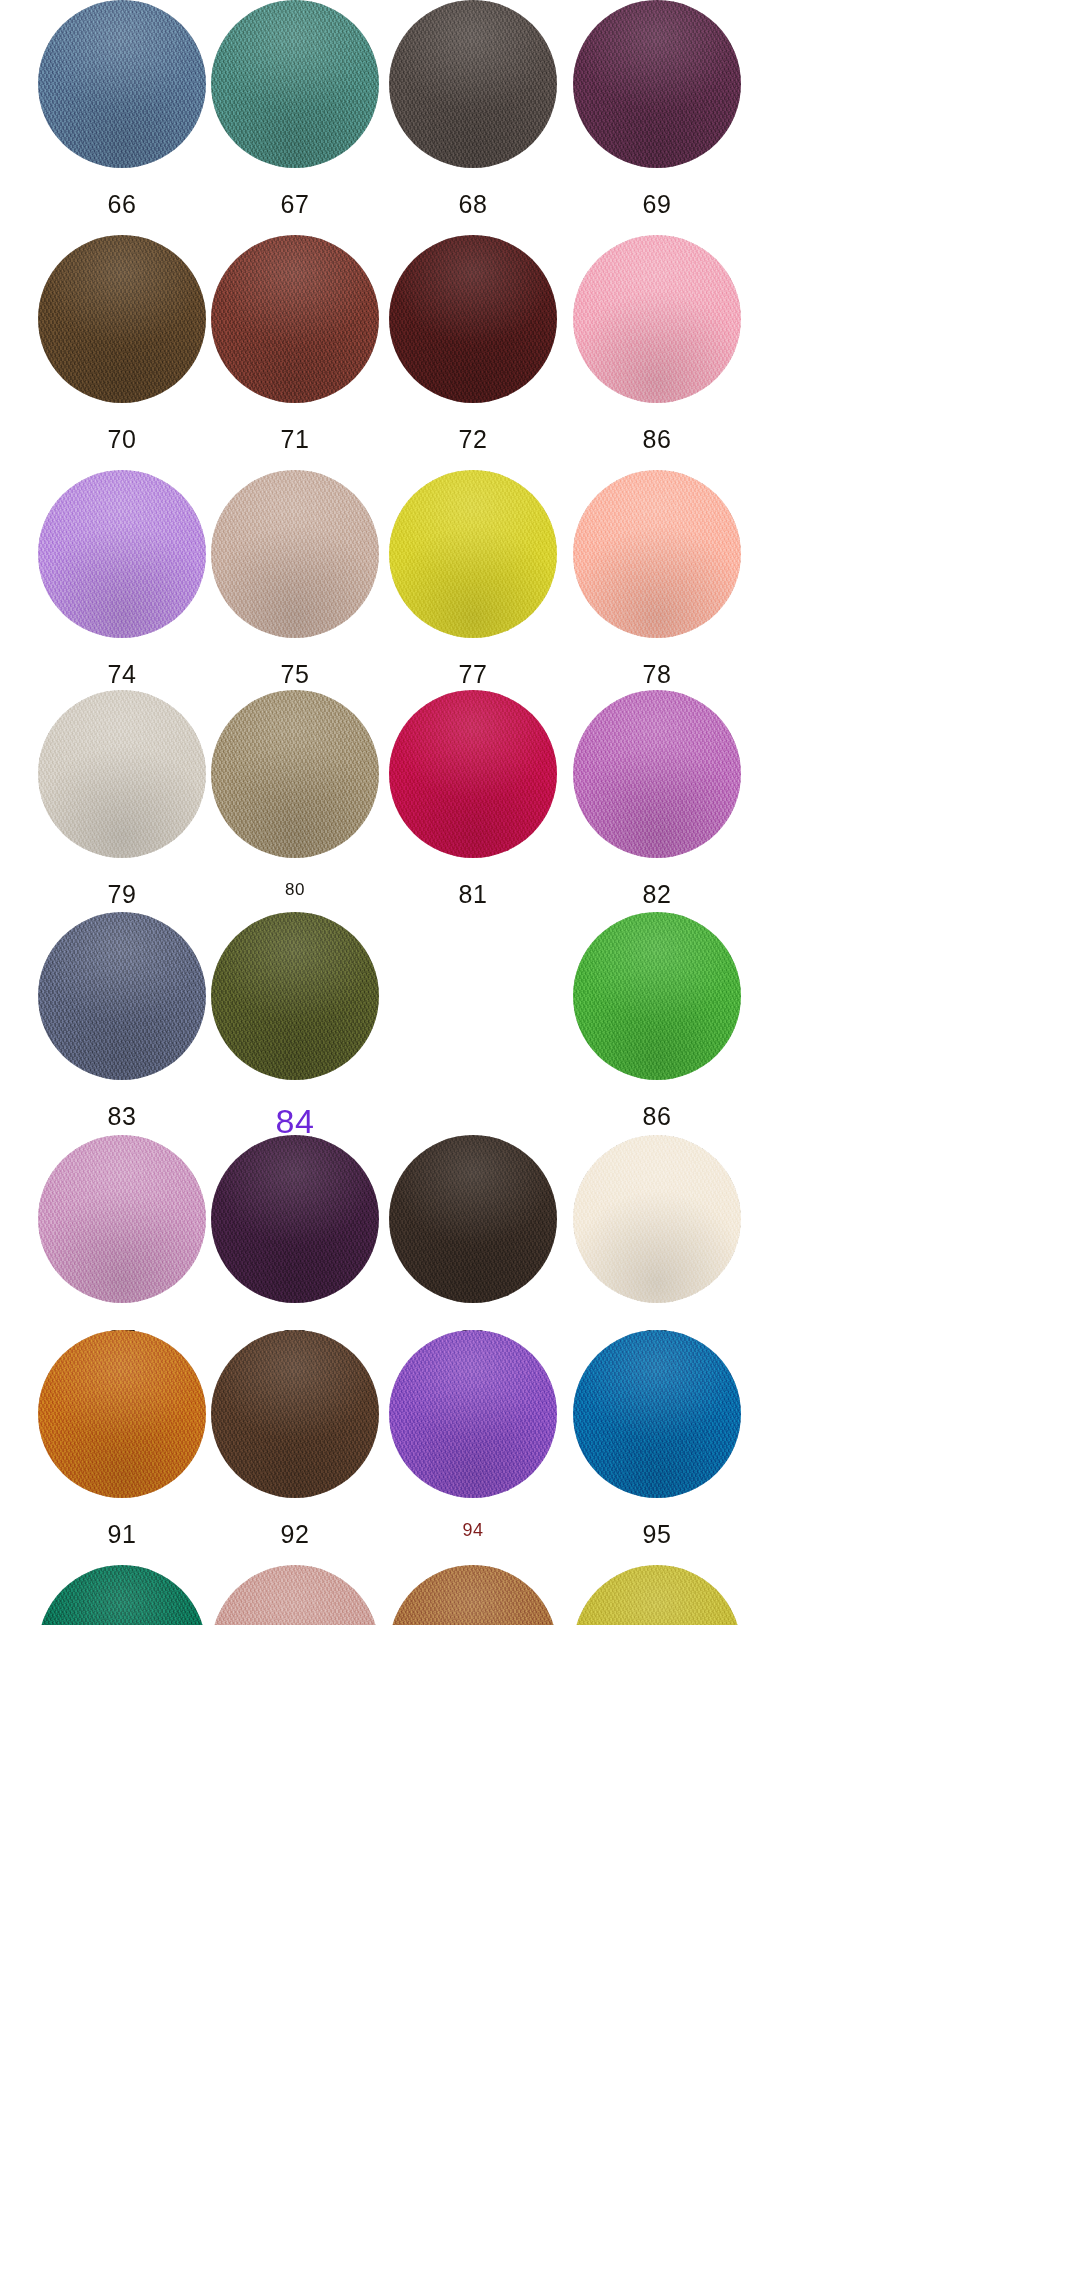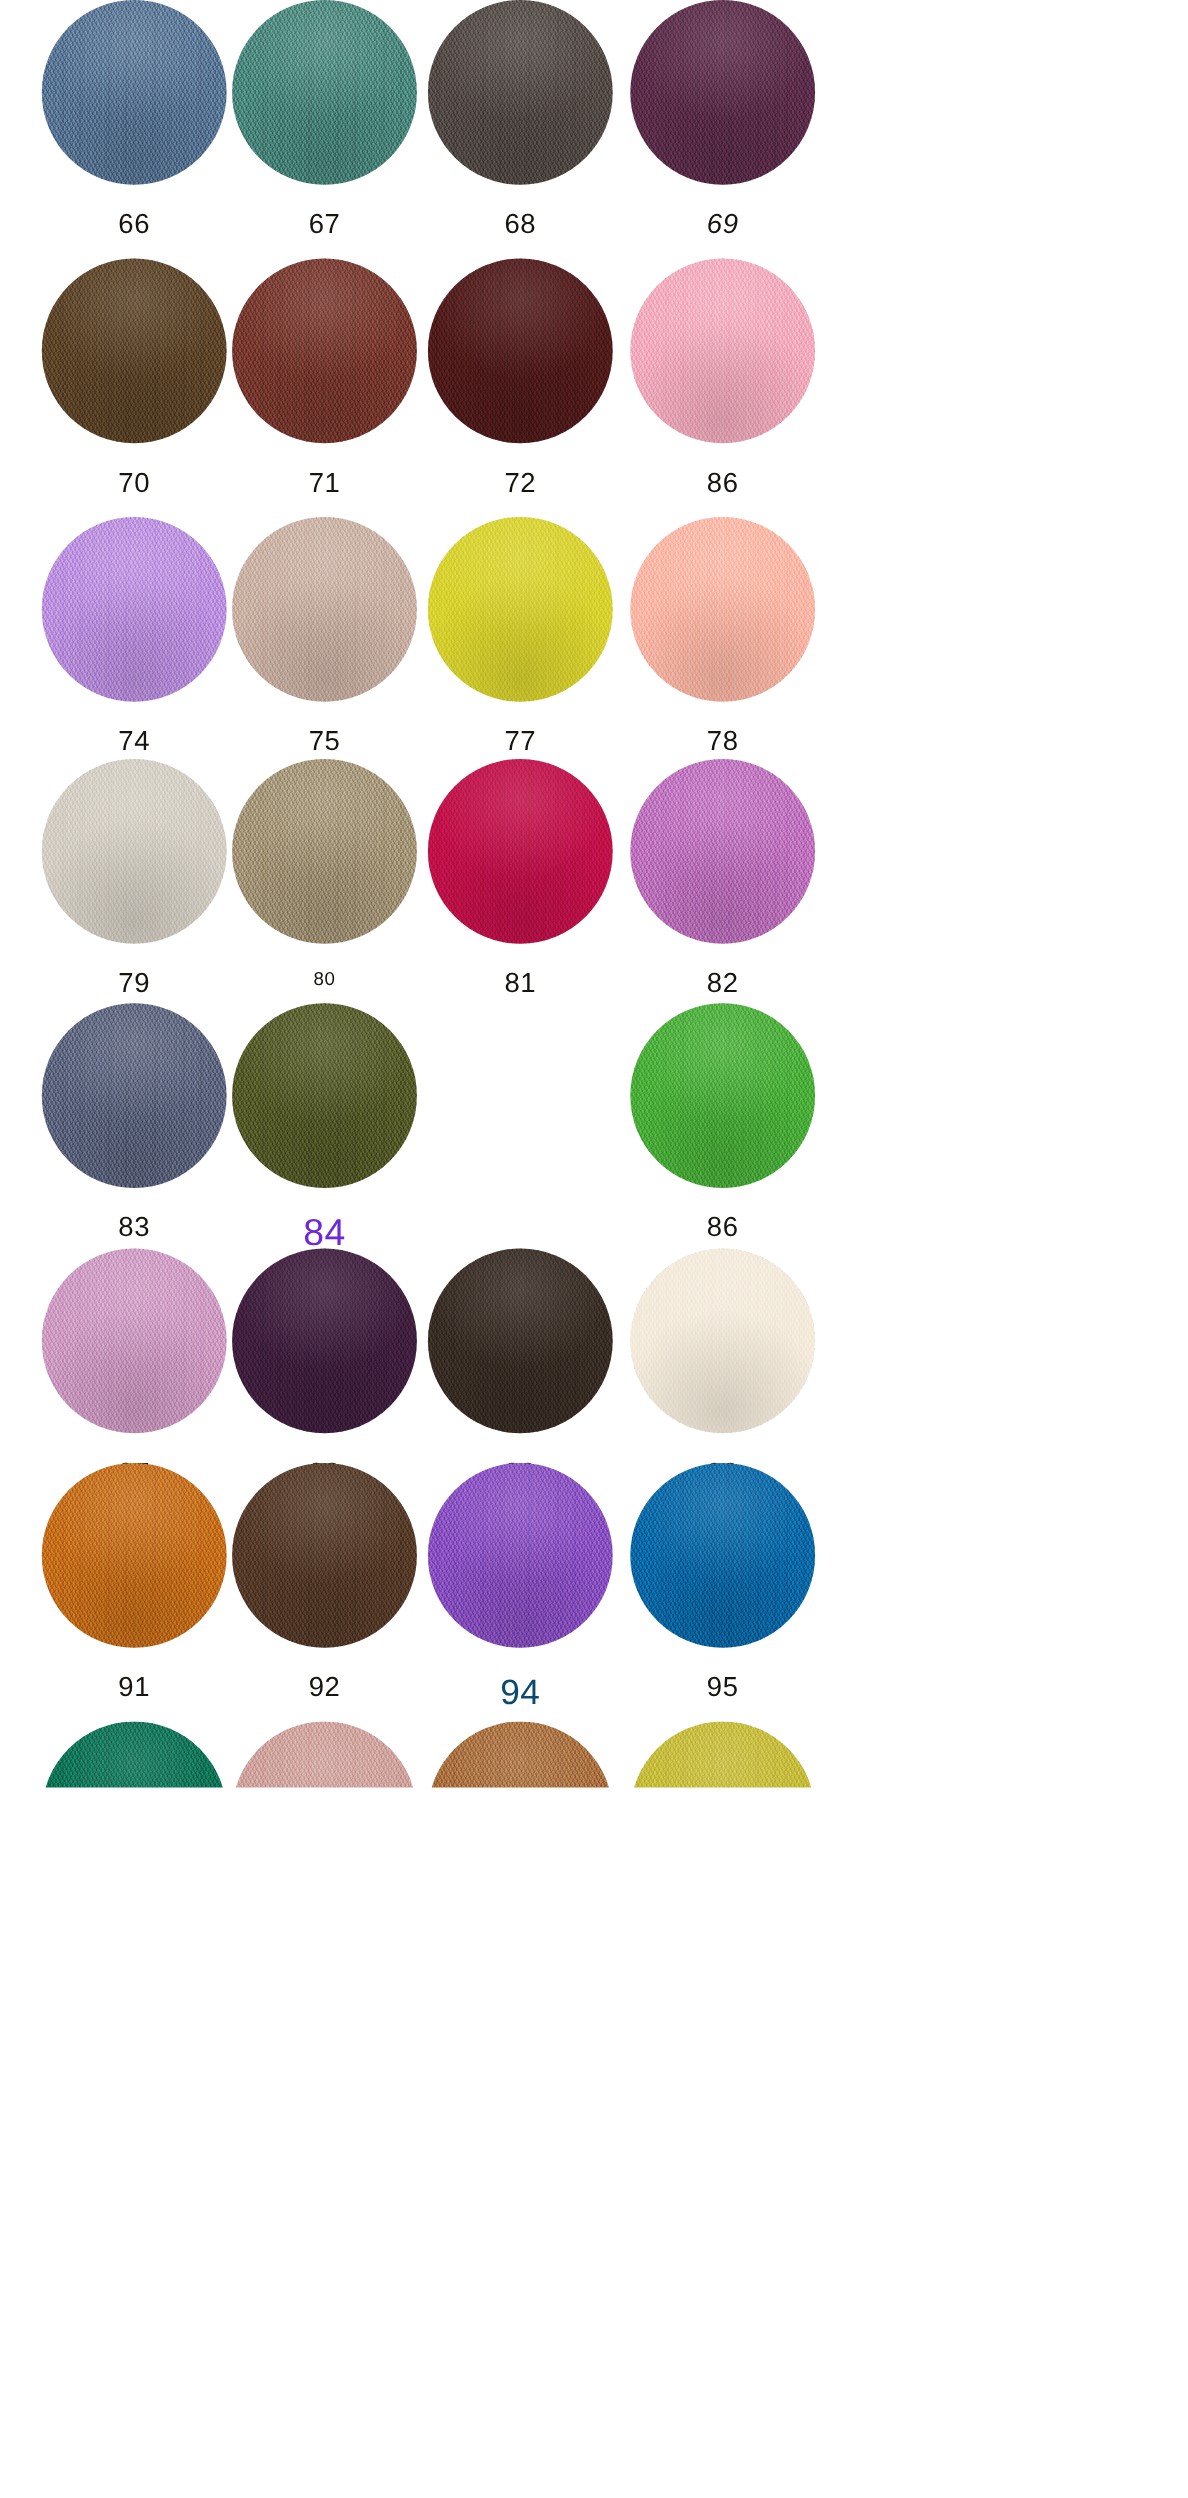--- a/index.html
+++ b/index.html
@@ -135,21 +135,21 @@
         <div class="swatch-cell" style="left: 158px;">
           <div class="swatch-disc" style="width: 168px; height: 168px; background-color: rgb(77, 138, 128);"></div>
           <div class="swatch-label" style="width: 250px; font-size: 25px; color: rgb(23, 20, 15);">67</div>
         </div>
         <div class="swatch-cell" style="left: 336px;">
           <div class="swatch-disc" style="width: 168px; height: 168px; background-color: rgb(85, 76, 72);"></div>
           <div class="swatch-label" style="width: 250px; font-size: 25px; color: rgb(23, 20, 15);">68</div>
         </div>
         <div class="swatch-cell" style="left: 520px;">
           <div class="swatch-disc" style="width: 168px; height: 168px; background-color: rgb(94, 47, 76);"></div>
-          <div class="swatch-label" style="width: 250px; font-size: 25px; color: rgb(23, 20, 15); font-style: italic;">69</div>
+          <div class="swatch-label" style="width: 250px; font-size: 25px; color: rgb(23, 20, 15);">69</div>
         </div>
       </div>
       <div class="swatch-row" style="top: 235px;">
         <div class="swatch-cell" style="left: -15px;">
           <div class="swatch-disc" style="width: 168px; height: 168px; background-color: rgb(94, 70, 42);"></div>
           <div class="swatch-label" style="width: 250px; font-size: 25px; color: rgb(23, 20, 15);">70</div>
         </div>
         <div class="swatch-cell" style="left: 158px;">
           <div class="swatch-disc" style="width: 168px; height: 168px; background-color: rgb(122, 58, 48);"></div>
           <div class="swatch-label" style="width: 250px; font-size: 25px; color: rgb(23, 20, 15);">71</div>
@@ -235,21 +235,21 @@
         <div class="swatch-cell" style="left: -15px;">
           <div class="swatch-disc" style="width: 168px; height: 168px; background-color: rgb(197, 112, 28);"></div>
           <div class="swatch-label" style="width: 250px; font-size: 25px; color: rgb(23, 20, 15);">91</div>
         </div>
         <div class="swatch-cell" style="left: 158px;">
           <div class="swatch-disc" style="width: 168px; height: 168px; background-color: rgb(87, 60, 42);"></div>
           <div class="swatch-label" style="width: 250px; font-size: 25px; color: rgb(23, 20, 15);">92</div>
         </div>
         <div class="swatch-cell" style="left: 336px;">
           <div class="swatch-disc" style="width: 168px; height: 168px; background-color: rgb(139, 82, 194);"></div>
-          <div class="swatch-label" style="width: 250px; font-size: 32px; color: #0c4a6e; text-align: center;">94</div>
+          <div class="swatch-label" style="width: 250px; font-size: 18px; color: #7f1d1d; text-align: center;">94</div>
         </div>
         <div class="swatch-cell" style="left: 520px;">
           <div class="swatch-disc" style="width: 168px; height: 168px; background-color: rgb(10, 107, 168);"></div>
           <div class="swatch-label" style="width: 250px; font-size: 25px; color: rgb(23, 20, 15);">95</div>
         </div>
       </div>
     </div>
   <div id="partial-row" style="top: 1565px;">
       <div class="swatch-cell" style="left: -15px;">
         <div class="swatch-disc" style="width: 168px; height: 168px; background-color: rgb(11, 115, 86);"></div>

